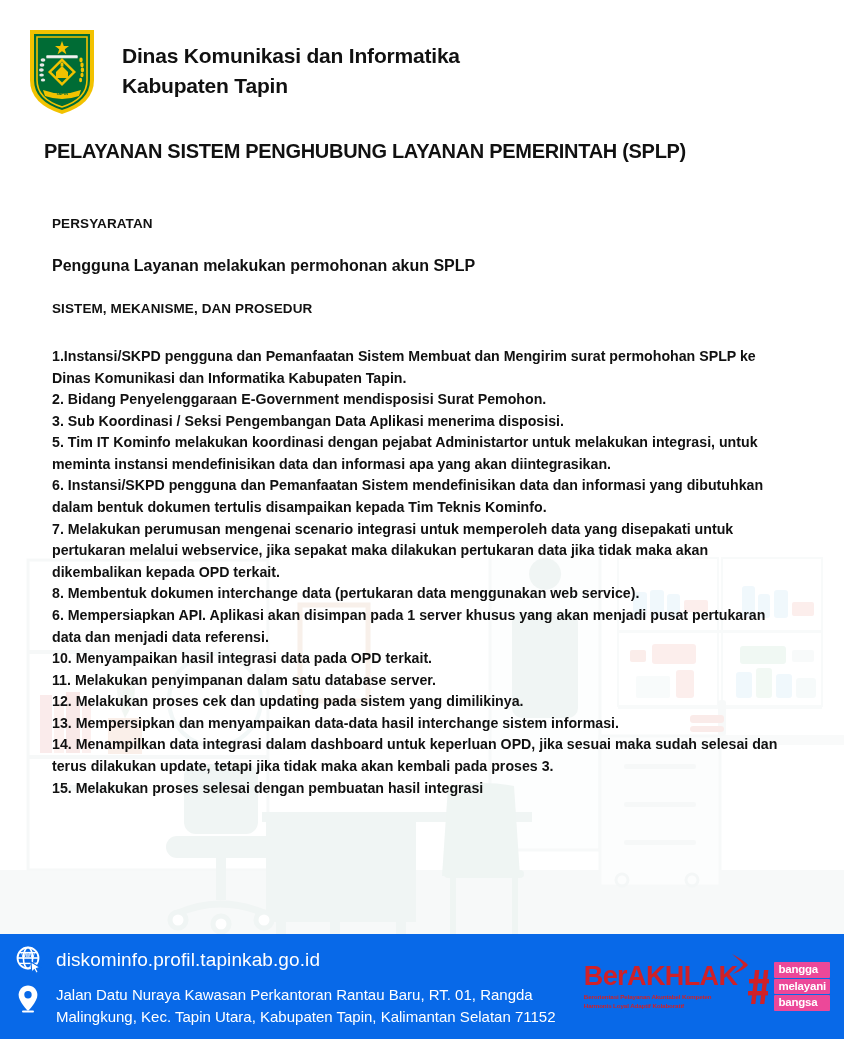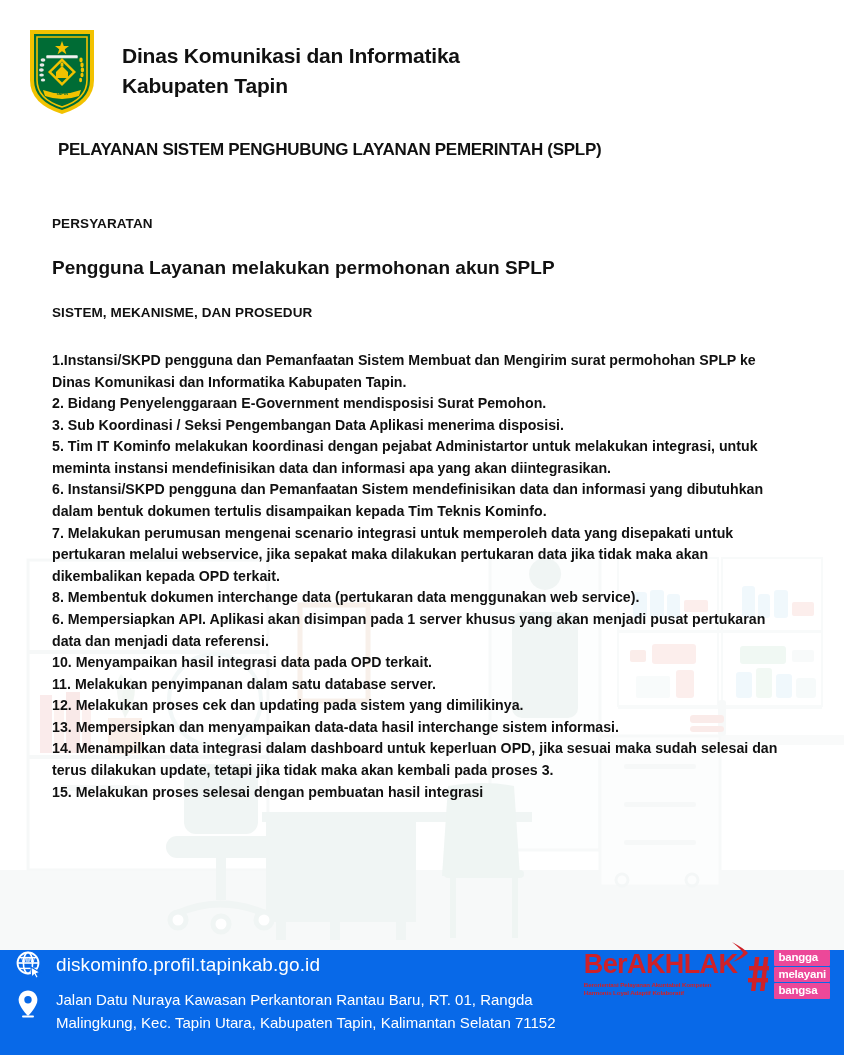--- a/index.html
+++ b/index.html
@@ -39,23 +39,23 @@
     font-weight:bold;
     color:#111111;
     line-height:1.45;
     letter-spacing:-0.2px;
     margin-left:8px;
   }
 
   
   .doc-title {
     position:absolute;
-    left:58px; top:140px;
+    left:44px; top:140px;
     width:760px;
-    font-size:17px;
+    font-size:20px;
     font-weight:bold;
     color:#111111;
     letter-spacing:-0.3px;
     z-index:3;
   }
 
   
   .body-block {
     position:absolute;
     left:52px; top:216px;
@@ -63,46 +63,46 @@
     z-index:3;
   }
   .sec-head {
     font-size:13.5px;
     font-weight:bold;
     color:#111111;
     letter-spacing:0.1px;
     margin-bottom:26px;
   }
   .sec-text {
-    font-size:19px;
+    font-size:16px;
     font-weight:bold;
     color:#111111;
     margin-bottom:26px;
   }
   .steps {
     margin-top:30px;
     list-style:none;
   }
   .steps li {
     font-size:14.2px;
     font-weight:bold;
     color:#111111;
     line-height:1.52;
     margin-bottom:0px;
   }
 
   
   .footer {
     position:absolute;
-    left:0; bottom:0;
+    left:0; bottom:16px;
     width:844px; height:105px;
     background:#0869e8;
     z-index:5;
     display:flex;
-    align-items:flex-start;
+    align-items:center;
   }
   .footer-left {
     flex:1 1 auto;
     padding-left:14px;
     color:#ffffff;
   }
   .f-row { display:flex; align-items:flex-start; gap:12px; }
   .f-row.site { margin-bottom:9px; align-items:center; }
   .f-icon { width:30px; height:30px; flex:0 0 auto; }
   .f-site-text {

